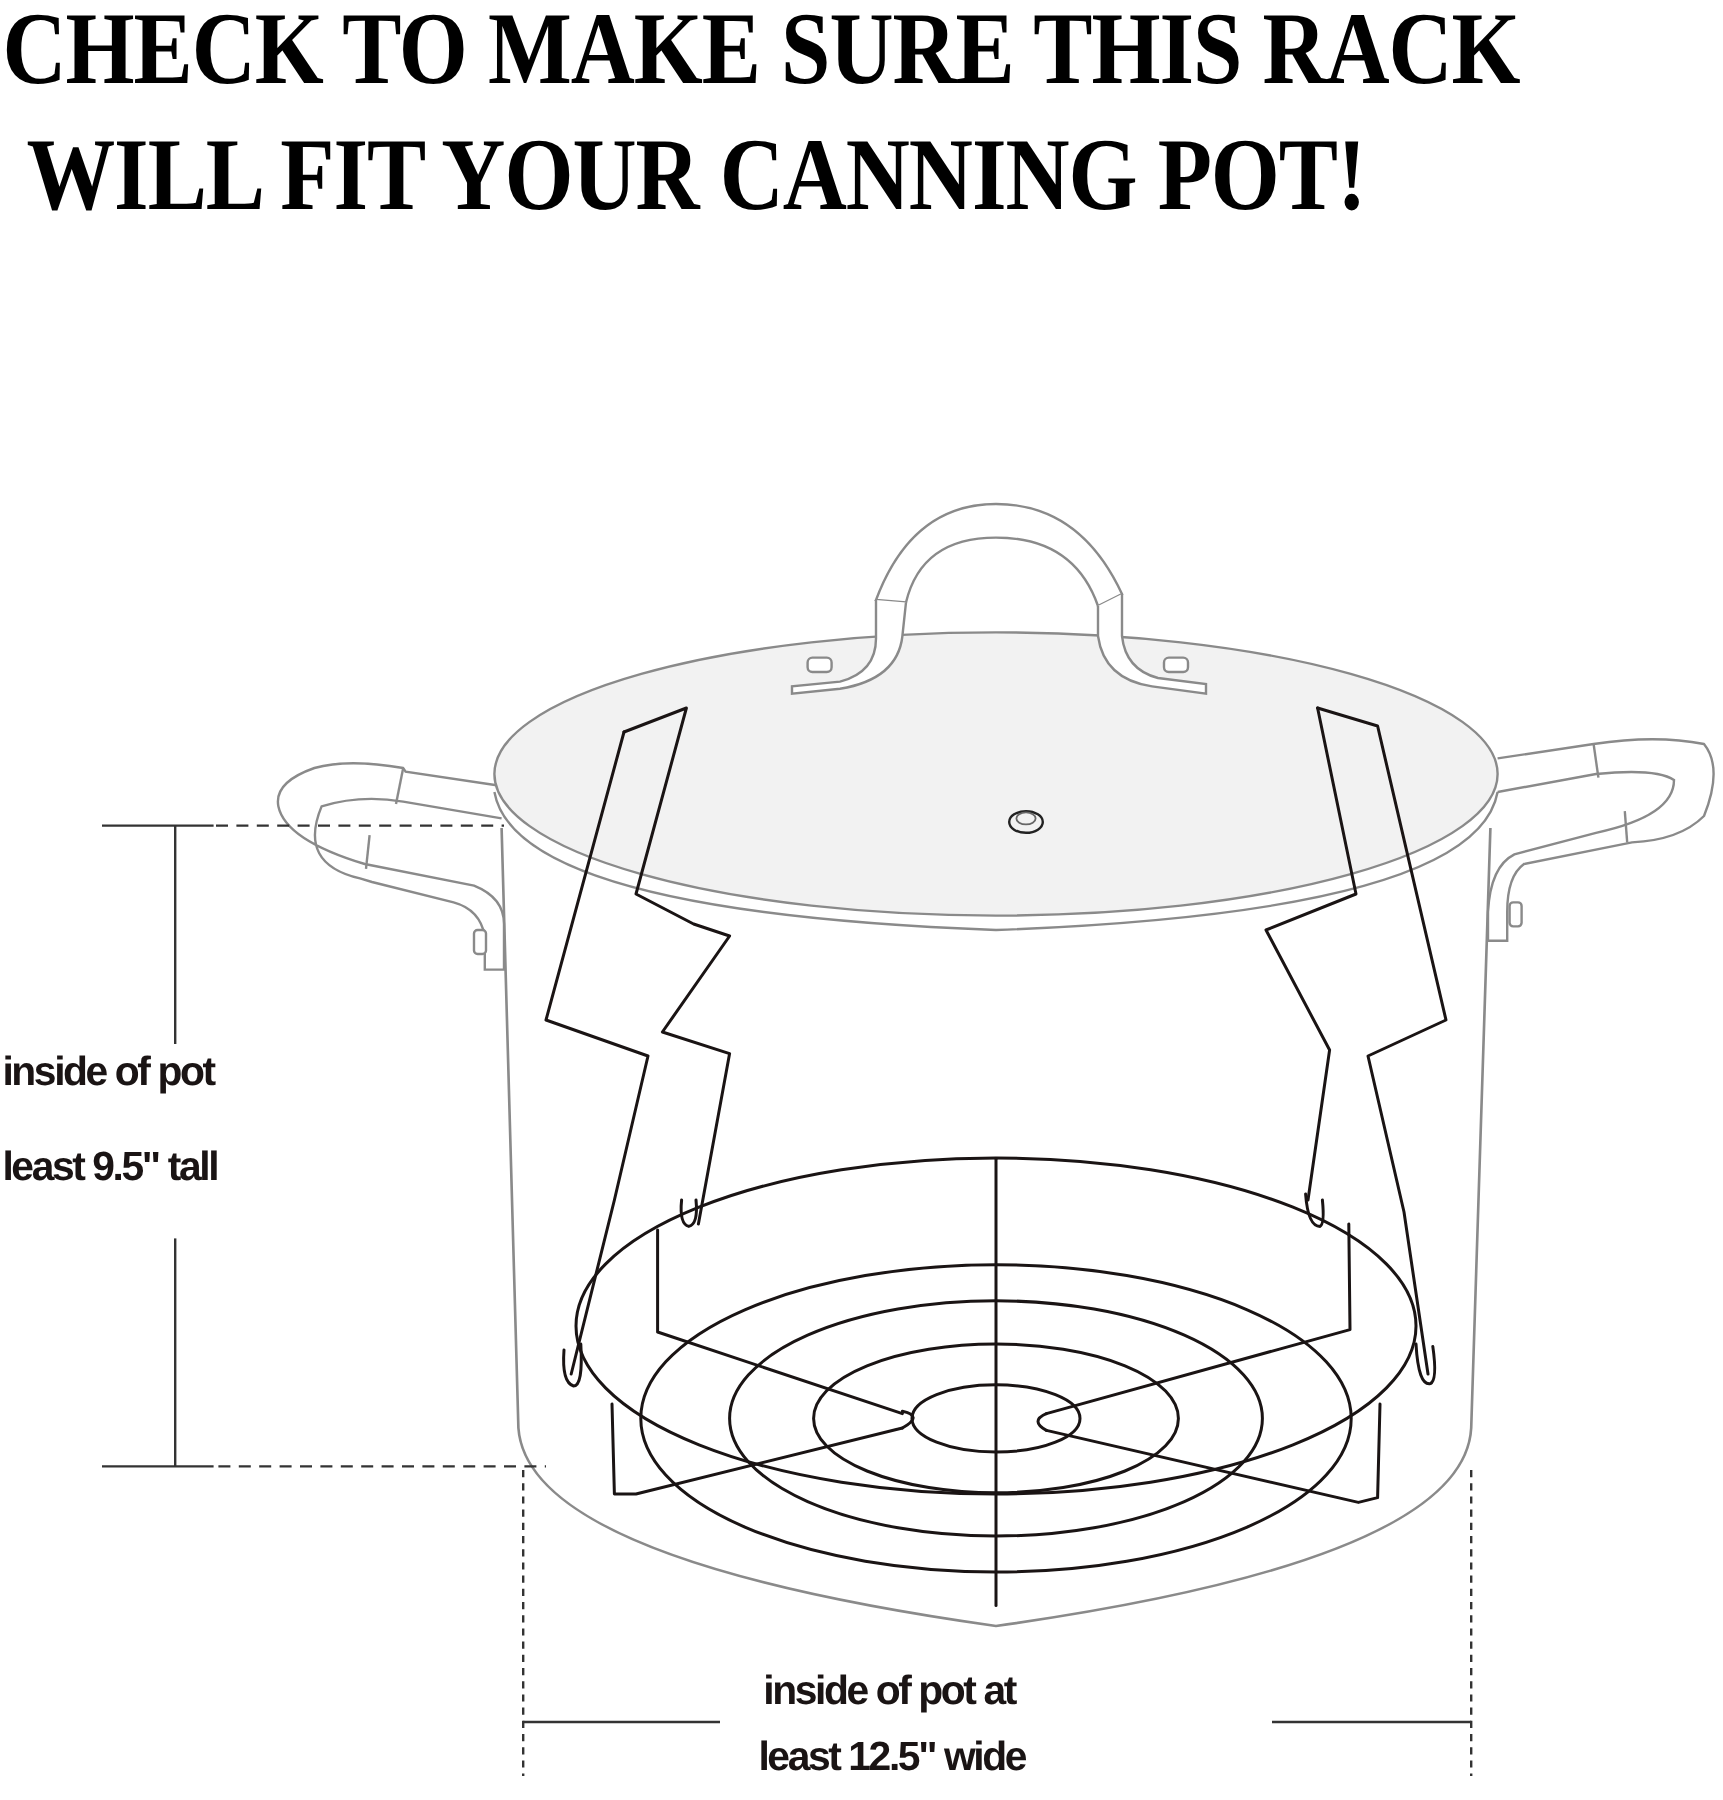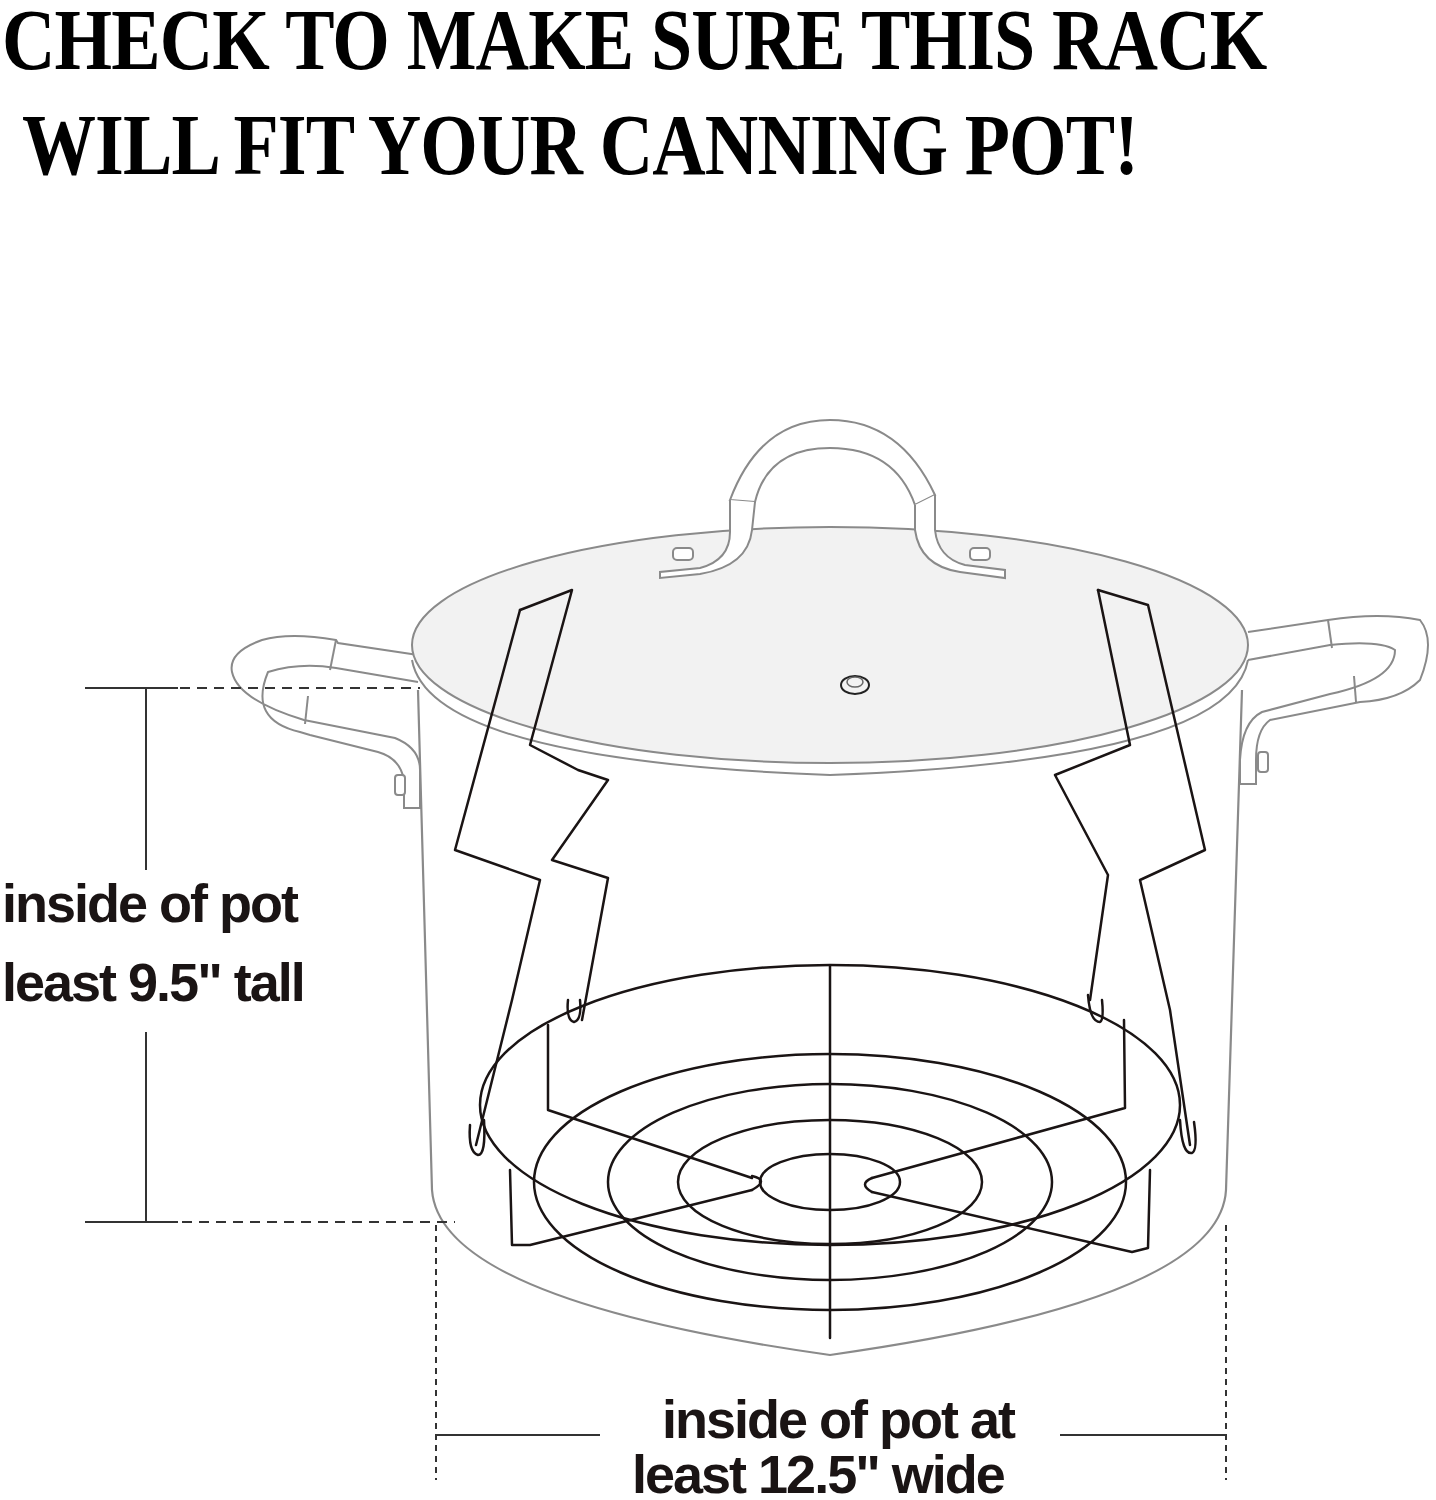--- a/index.html
+++ b/index.html
@@ -10,25 +10,25 @@
     font-weight: bold; color: #000;
     font-size: 86px; letter-spacing: -1px; white-space: nowrap;
     transform-origin: left top;
   }
   #h1 { top: -10px; left: 2px; transform: scaleX(0.86); }
   #h2 { top: 95px; left: 22px; transform: scaleX(0.86); }
   .dim-label {
     position: absolute; margin: 0;
     font-family: "Liberation Sans", "DejaVu Sans", sans-serif;
     font-weight: bold; color: #1a1414; white-space: nowrap;
-    font-size: 54px; letter-spacing: -2px; line-height: 1;
+    font-size: 34px; letter-spacing: -2px; line-height: 1;
   }
   #tall1 { left: 2px; top: 876px; }
   #tall2 { left: 2px; top: 955px; }
-  #wide1 { left: 662px; top: 1392px; }
+  #wide1 { left: 636px; top: 1392px; }
   #wide2 { left: 632px; top: 1447px; }
   svg#art { position: absolute; left: 0; top: 0; }
 </style>
 </head>
 <body>
 
 <h1 class="headline" id="h1">CHECK TO MAKE SURE THIS RACK</h1>
 <h1 class="headline" id="h2">WILL FIT YOUR CANNING POT!</h1>
 
 <svg id="art" width="1436" height="1500" viewBox="0 0 1436 1500">

